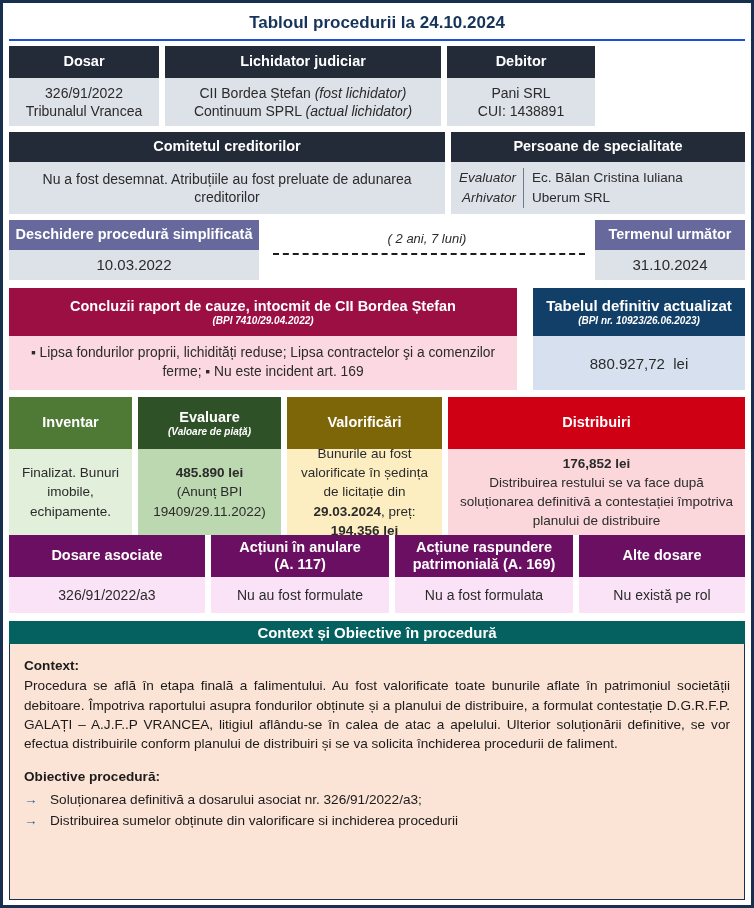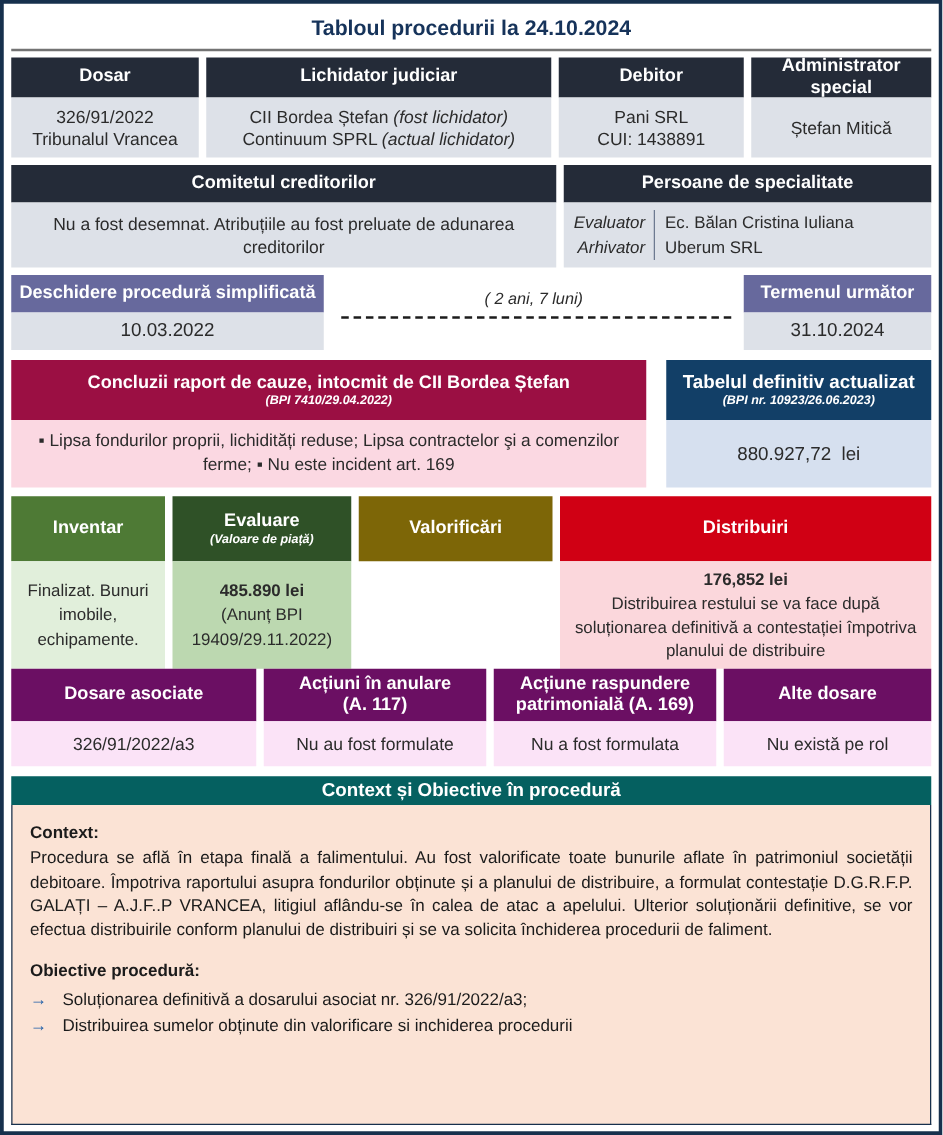--- a/index.html
+++ b/index.html
@@ -32,21 +32,21 @@
     align-items: center; justify-content: center;
     line-height: 1.3;
   }
   .it { font-style: italic; }
 
   
   .title-bar {
     height: 34px;
     display: flex; align-items: center; justify-content: center;
     color: #16335a; font-size: 17px; font-weight: bold;
-    border-bottom: 2px solid #737373;
+    border-bottom: 2px solid #1d4ed8;
   }
 
   
   .row1 { display: flex; gap: 6px; margin-top: 5px; }
   .c-dosar    { width: 150px; }
   .c-lichid   { width: 276px; }
   .c-debitor  { width: 148px; border-radius: 26px; }
   .c-adminsp  { flex: 1; }
   .row1 .hdr { height: 32px; font-size: 14.5px; }
   .row1 .val { height: 48px; font-size: 14px; }
@@ -184,24 +184,20 @@
         <div><span>Continuum SPRL </span><span class="it">(actual lichidator)</span></div>
       </div>
     </div>
     <div class="c-debitor">
       <div class="hdr">Debitor</div>
       <div class="val">
         <div>Pani SRL</div>
         <div>CUI: 1438891</div>
       </div>
     </div>
-    <div class="c-adminsp">
-      <div class="hdr">Administrator special</div>
-      <div class="val">Ștefan Mitică</div>
-    </div>
   </div>
 
   <div class="row2">
     <div class="c-comitet">
       <div class="hdr">Comitetul creditorilor</div>
       <div class="val">Nu a fost desemnat. Atribuțiile au fost preluate de adunarea creditorilor</div>
     </div>
     <div class="c-persoane">
       <div class="hdr">Persoane de specialitate</div>
       <div class="spec-table">
@@ -262,20 +258,25 @@
         <div class="sub-it">(Valoare de piață)</div>
       </div>
       <div class="cellbody b-eval">
         <div><b>485.890 lei</b></div>
         <div>(Anunț BPI</div>
         <div>19409/29.11.2022)</div>
       </div>
     </div>
     <div class="c-valo">
       <div class="hdr h-valo">Valorificări</div>
+      <div class="cellbody b-valo">
+        <div>
+          <span>Bunurile au fost valorificate în ședința de licitație din </span><b>29.03.2024</b><span>, preț: </span><b>194.356 lei</b>
+        </div>
+      </div>
     </div>
     <div class="c-dist">
       <div class="hdr h-dist">Distribuiri</div>
       <div class="cellbody b-dist">
         <div><b>176,852 lei</b></div>
         <div>Distribuirea restului se va face după soluționarea definitivă a contestației împotriva planului de distribuire</div>
       </div>
     </div>
   </div>
 

